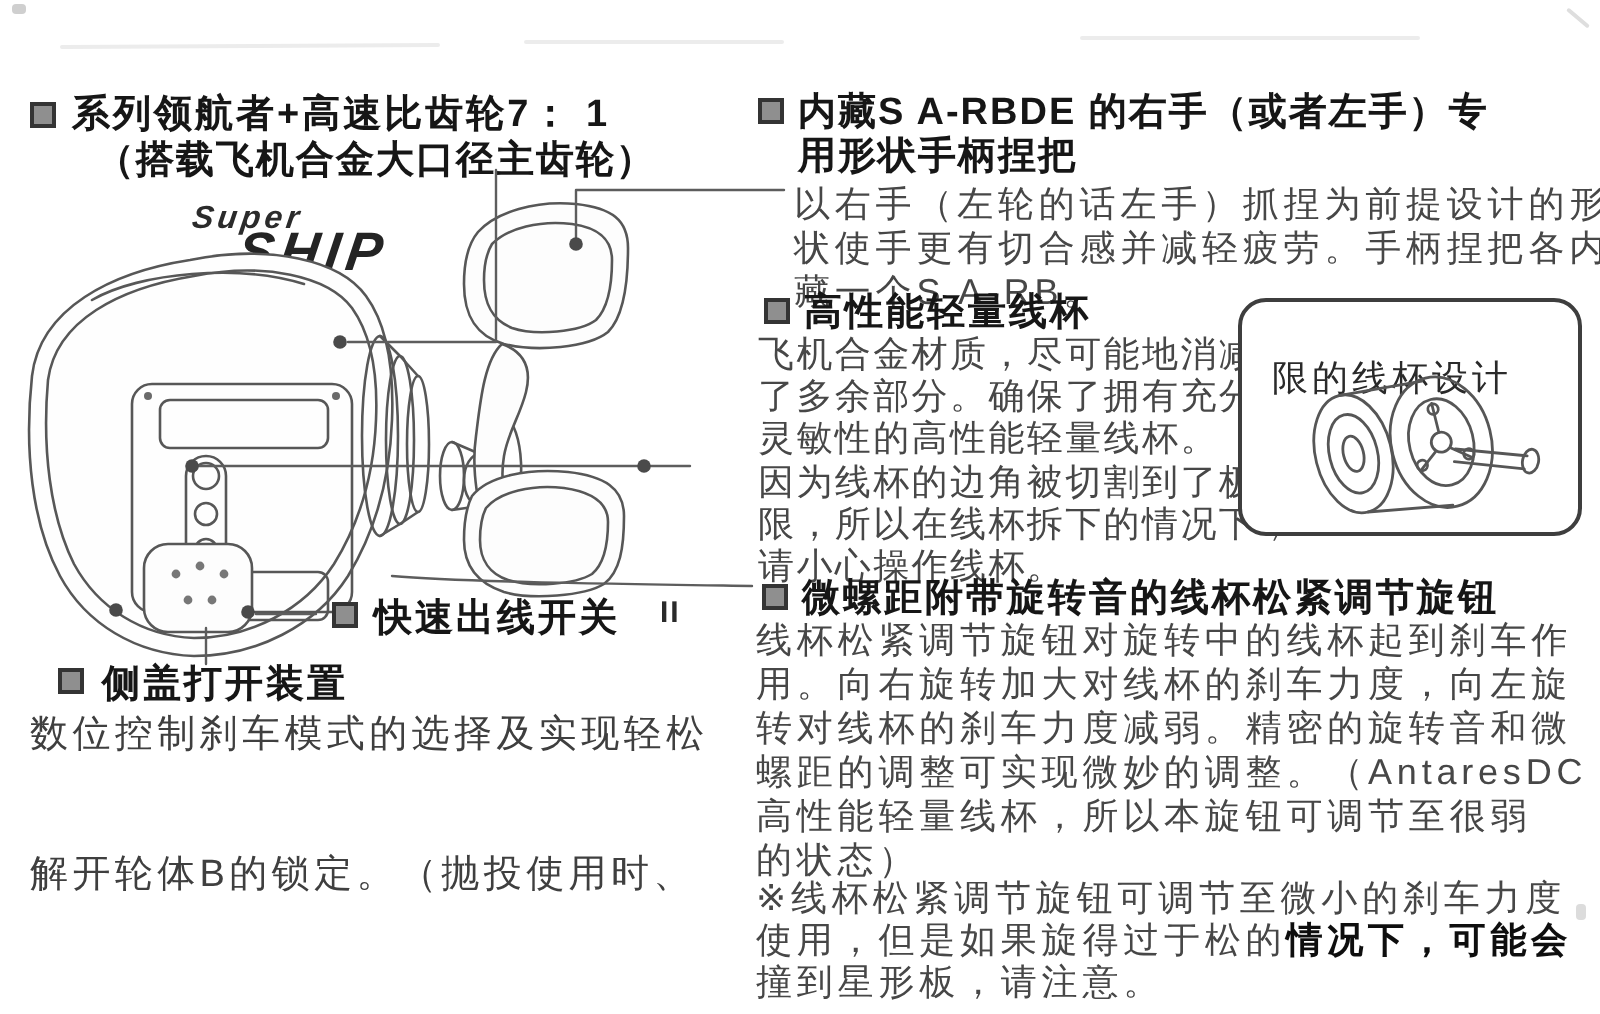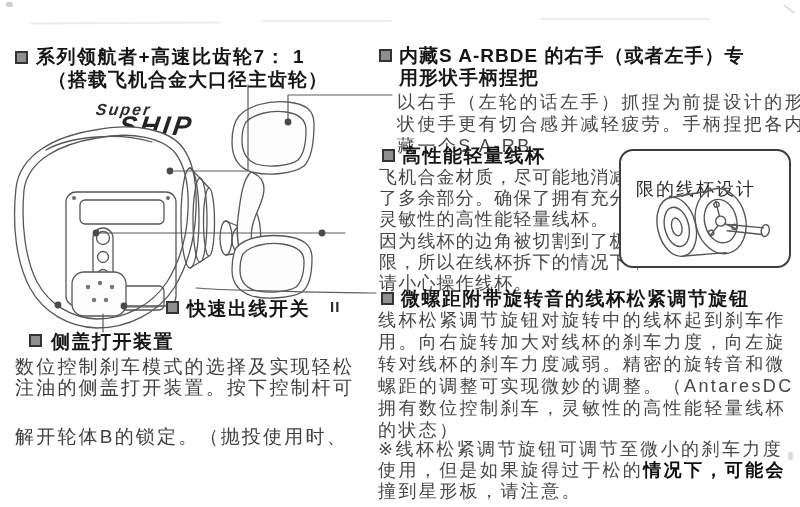--- a/index.html
+++ b/index.html
@@ -104,21 +104,20 @@
     </g>
   </svg>
 
   <span class="bullet" style="left:166px;top:301px;"></span>
   <div class="abs h" style="left:187px;top:296px;">快速出线开关</div>
   <div class="abs mark-ii" style="left:330px;top:298px;">II</div>
 
   <span class="bullet" style="left:29px;top:334px;"></span>
   <div class="abs h" style="left:51px;top:329px;">侧盖打开装置</div>
   <div class="abs body-l" style="left:15px;top:354px;">数位控制刹车模式的选择及实现轻松</div>
-  <div class="abs body-l" style="left:15px;top:375px;">注油的侧盖打开装置。按下控制杆可</div>
   <div class="abs body-l" style="left:15px;top:396px;margin-top:28px;">解开轮体B的锁定。（抛投使用时、</div>
 
   <span class="bullet" style="left:379px;top:49px;"></span>
   <div class="abs h" style="left:399px;top:65px;letter-spacing:1px;">用形状手柄捏把</div>
   <div class="abs h" style="left:399px;top:43px;letter-spacing:1px;">内藏S A-RBDE 的右手（或者左手）专</div>
   <div class="abs body-r" style="left:397px;top:90px;">以右手（左轮的话左手）抓捏为前提设计的形</div>
   <div class="abs body-r" style="left:397px;top:112px;">状使手更有切合感并减轻疲劳。手柄捏把各内</div>
   <div class="abs body-r" style="left:397px;top:134px;">藏一个S A-RB。</div>
 
   <span class="bullet" style="left:382px;top:149px;"></span>
@@ -150,20 +149,20 @@
       </g>
     </svg>
   </div>
 
   <span class="bullet" style="left:381px;top:292px;"></span>
   <div class="abs h" style="left:401px;top:286px;text-align:center;">微螺距附带旋转音的线杯松紧调节旋钮</div>
   <div class="abs body-r" style="left:378px;top:308px;">线杯松紧调节旋钮对旋转中的线杯起到刹车作</div>
   <div class="abs body-r" style="left:378px;top:330px;">用。向右旋转加大对线杯的刹车力度，向左旋</div>
   <div class="abs body-r" style="left:378px;top:352px;">转对线杯的刹车力度减弱。精密的旋转音和微</div>
   <div class="abs body-r" style="left:378px;top:374px;">螺距的调整可实现微妙的调整。（AntaresDC</div>
-  <div class="abs body-r" style="left:378px;top:396px;">拥有数位控制刹车，灵敏性的高性能轻量线杯</div>
+  <div class="abs body-r" style="left:378px;top:396px;">高性能轻量线杯，所以本旋钮可调节至很弱</div>
   <div class="abs body-r" style="left:378px;top:418px;">的状态）</div>
 
   <div class="abs body-r" style="left:378px;top:437px;">※线杯松紧调节旋钮可调节至微小的刹车力度</div>
   <div class="abs body-r" style="left:378px;top:458px;"><span>使用，但是如果旋得过于松的</span><span class="note-bold">情况下，可能会</span></div>
   <div class="abs body-r" style="left:378px;top:479px;">撞到星形板，请注意。</div>
 
 </div>
 
 </body></html>

